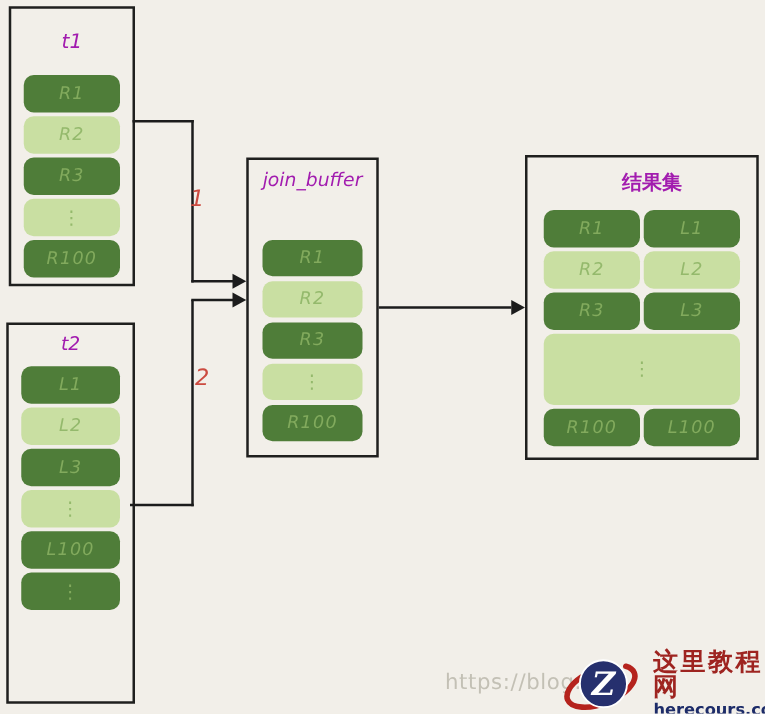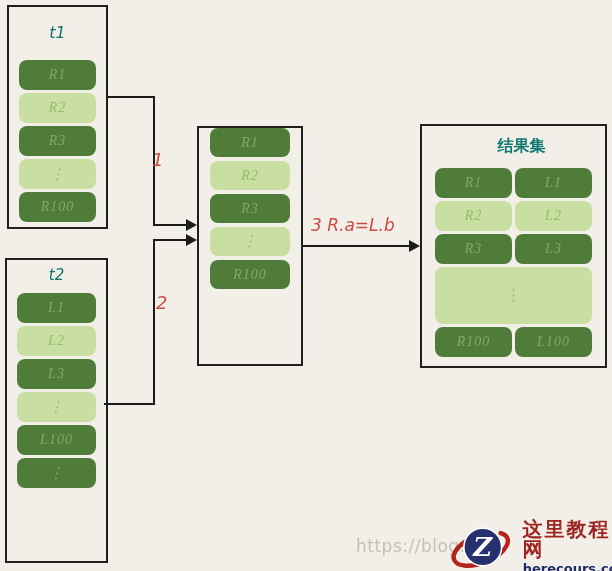--- a/index.html
+++ b/index.html
@@ -1,20 +1,20 @@
 <!DOCTYPE html>
 <html><head>
 <meta charset="utf-8">
 <style>
   html,body{margin:0;padding:0;background:#f2efe9;}
   .canvas{position:relative;width:612px;height:571px;background:#f2efe9;overflow:hidden;
           font-family:"DejaVu Sans",sans-serif;}
   .box{position:absolute;border:2px solid #1f1f1e;background:transparent;box-sizing:content-box;}
-  .box-title{text-align:center;font-style:italic;color:#0f766e;font-size:15px;line-height:19px;}
-  .rows{padding:0 10px;font-family:Liberation Serif, serif;}
+  .box-title{text-align:center;font-style:italic;color:#a21caf;font-size:15px;line-height:19px;}
+  .rows{padding:0 10px;}
   .row{border-radius:8px;height:30px;line-height:30px;text-align:center;font-size:14px;
        font-style:italic;letter-spacing:1px;margin-bottom:3px;}
   .row.dark{background:#4f7d39;color:#82aa5d;}
   .row.light{background:#c9dfa2;color:#94b96c;}
   .row.dots{font-size:15px;}
   .pair{display:flex;gap:3px;margin-bottom:3px;}
   .pair .cell{flex:1;border-radius:8px;height:30px;line-height:30px;text-align:center;
               font-size:14px;font-style:italic;letter-spacing:1px;}
   .pair.dark .cell{background:#4f7d39;color:#82aa5d;}
   .pair.light .cell{background:#c9dfa2;color:#94b96c;}
@@ -54,20 +54,21 @@
       <div class="row dark">L1</div>
       <div class="row light">L2</div>
       <div class="row dark">L3</div>
       <div class="row light dots">⋮</div>
       <div class="row dark">L100</div>
       <div class="row dark dots">⋮</div>
     </div>
   </div>
 
   <div class="box" style="left:197px;top:126px;width:102px;height:236px;">
+    <div class="box-title" style="margin:7px 0 38px 0;">join_buffer</div>
     <div class="rows" style="padding:0 11px;">
       <div class="row dark" style="height:29px;line-height:29px;margin-bottom:4px;">R1</div>
       <div class="row light" style="height:29px;line-height:29px;margin-bottom:4px;">R2</div>
       <div class="row dark" style="height:29px;line-height:29px;margin-bottom:4px;">R3</div>
       <div class="row light dots" style="height:29px;line-height:29px;margin-bottom:4px;">⋮</div>
       <div class="row dark" style="height:29px;line-height:29px;margin-bottom:4px;">R100</div>
     </div>
   </div>
 
   <div class="box" style="left:420px;top:124px;width:183px;height:240px;">
@@ -101,21 +102,20 @@
   <div class="ln" style="left:104px;top:403px;width:51px;height:2px;"></div>
   <div class="ln" style="left:153px;top:240px;width:2px;height:165px;"></div>
   <div class="ln" style="left:153px;top:239px;width:34px;height:2px;"></div>
   <div class="head" style="left:186px;top:234px;"></div>
 
   <div class="ln" style="left:303px;top:245px;width:106px;height:2px;"></div>
   <div class="head" style="left:409px;top:240px;"></div>
 
   <div class="steplabel" style="left:152px;top:149px;">1</div>
   <div class="steplabel" style="left:156px;top:292px;">2</div>
-  <div class="steplabel" style="left:311px;top:215px;font-size:17px;">3  R.a=L.b</div>
 
   <div class="url-watermark">https://blog.csd</div>
 
   <div class="logo">
     <svg width="68" height="52" viewBox="0 0 68 52">
       <ellipse cx="30" cy="28" rx="29" ry="14" fill="none" stroke="#b5231d" stroke-width="4.5" stroke-linecap="round" stroke-dasharray="112 38" stroke-dashoffset="20" transform="rotate(-22 30 28)"></ellipse>
       <circle cx="32" cy="26" r="19" fill="#26306e" stroke="#ffffff" stroke-width="1.5"></circle>
       <text x="32" y="35" text-anchor="middle" font-size="26" font-weight="bold" font-style="italic" fill="#ffffff" font-family="DejaVu Serif, serif">Z</text>
     </svg>
     <div class="logo-text">

